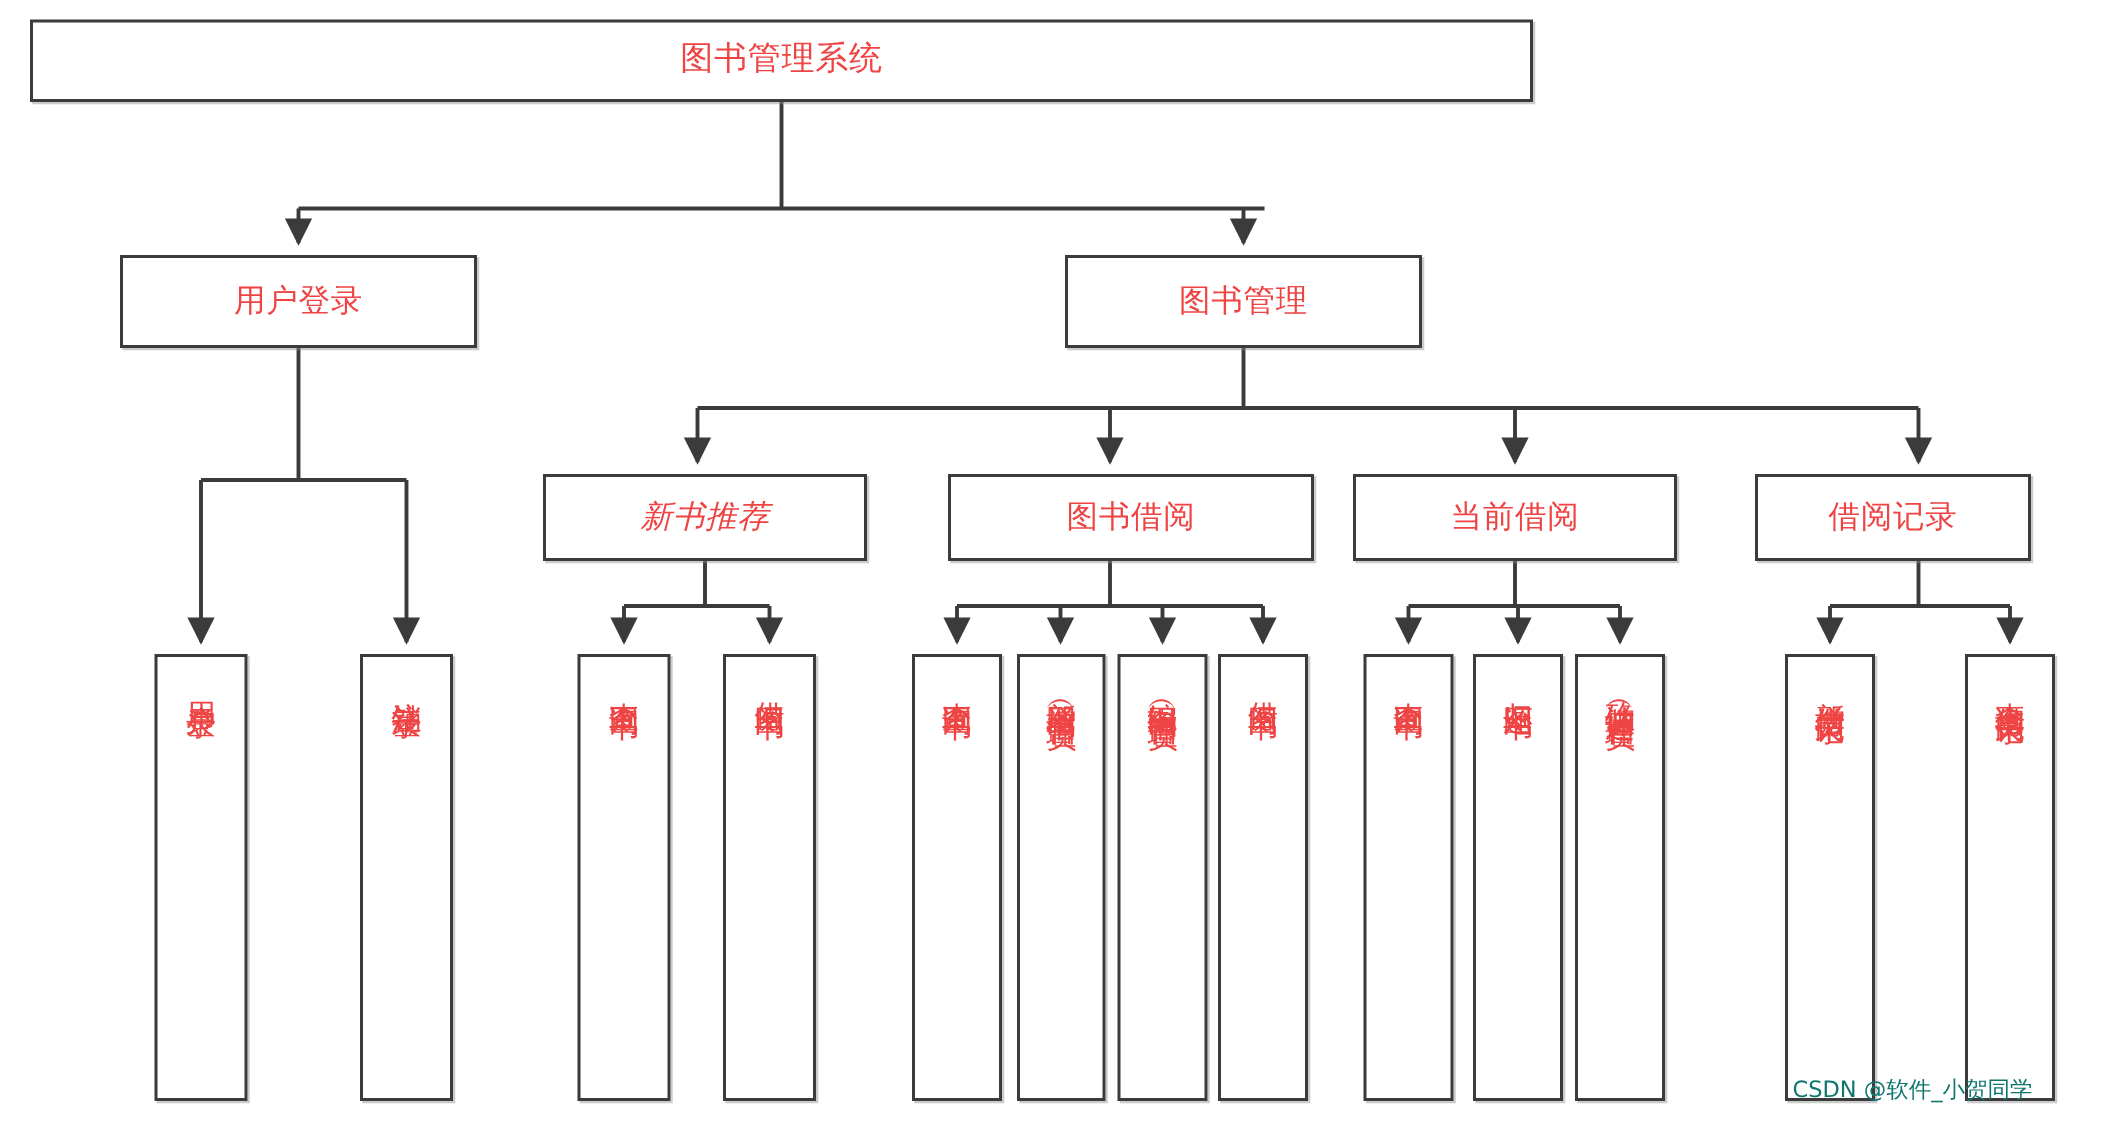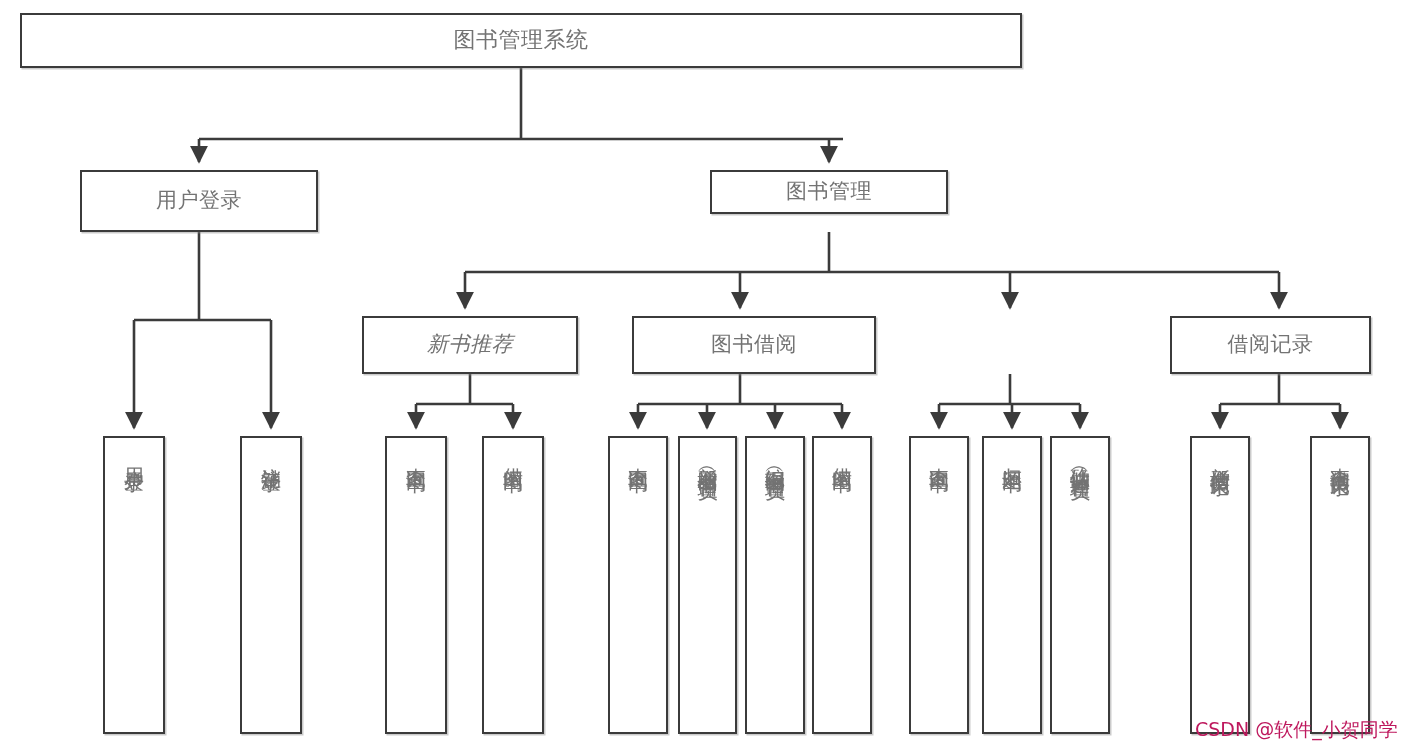--- a/index.html
+++ b/index.html
@@ -27,21 +27,21 @@
     pointer-events: none;
   }
   .node {
     position: absolute;
     box-sizing: border-box;
     border: 2px solid #3b3b3b;
     background: #ffffff;
     display: flex;
     align-items: center;
     justify-content: center;
-    color: #737373;
+    color: #ef4444;
     box-shadow: 1.5px 1.5px 0 rgba(140,140,140,0.45);
   }
   .node .lbl {
     display: block;
     letter-spacing: 0.5px;
     white-space: nowrap;
   }
   
   .node.horiz .lbl {
     font-size: 21px;
@@ -56,22 +56,22 @@
   .node.vert .lbl {
     writing-mode: vertical-rl;
     text-orientation: upright;
     font-size: 20px;
     line-height: 1.45;
     letter-spacing: 2px;
     white-space: nowrap;
   }
   .watermark {
     position: absolute;
-    font-size: 19px;
-    color: #be185d;
+    font-size: 15px;
+    color: #0f766e;
     white-space: nowrap;
     user-select: none;
   }
 </style>
 </head>
 <body>
 
 <div id="canvas">
 
   <svg id="edges" viewBox="0 0 1405 747" xmlns="http://www.w3.org/2000/svg">
@@ -124,31 +124,34 @@
     </g>
   </svg>
 
   <div class="node horiz root" style="left:20px; top:13px; width:1002px; height:55px;">
     <span class="lbl">图书管理系统</span>
   </div>
 
   <div class="node horiz" style="left:80px; top:170px; width:238px; height:62px;">
     <span class="lbl">用户登录</span>
   </div>
-  <div class="node horiz" style="left:710px; top:170px; width:238px; height:44px;">
+  <div class="node horiz" style="left:710px; top:170px; width:238px; height:62px;">
     <span class="lbl">图书管理</span>
   </div>
 
   <div class="node horiz" style="left:362px; top:316px; width:216px; height:58px;font-style:italic;">
     <span class="lbl">新书推荐</span>
   </div>
   <div class="node horiz" style="left:632px; top:316px; width:244px; height:58px;">
     <span class="lbl">图书借阅</span>
   </div>
-  <div class="node horiz" style="left:1170px; top:316px; width:201px; height:58px;">
+  <div class="node horiz" style="left:902px; top:316px; width:216px; height:58px;">
+    <span class="lbl">当前借阅</span>
+  </div>
+  <div class="node horiz" style="left:1170px; top:316px; width:184px; height:58px;">
     <span class="lbl">借阅记录</span>
   </div>
 
   <div class="node vert" style="left:103px; top:436px; width:62px; height:298px;">
     <span class="lbl">用户登录</span>
   </div>
   <div class="node vert" style="left:240px; top:436px; width:62px; height:298px;">
     <span class="lbl">注销登录</span>
   </div>
   <div class="node vert" style="left:385px; top:436px; width:62px; height:298px;">

